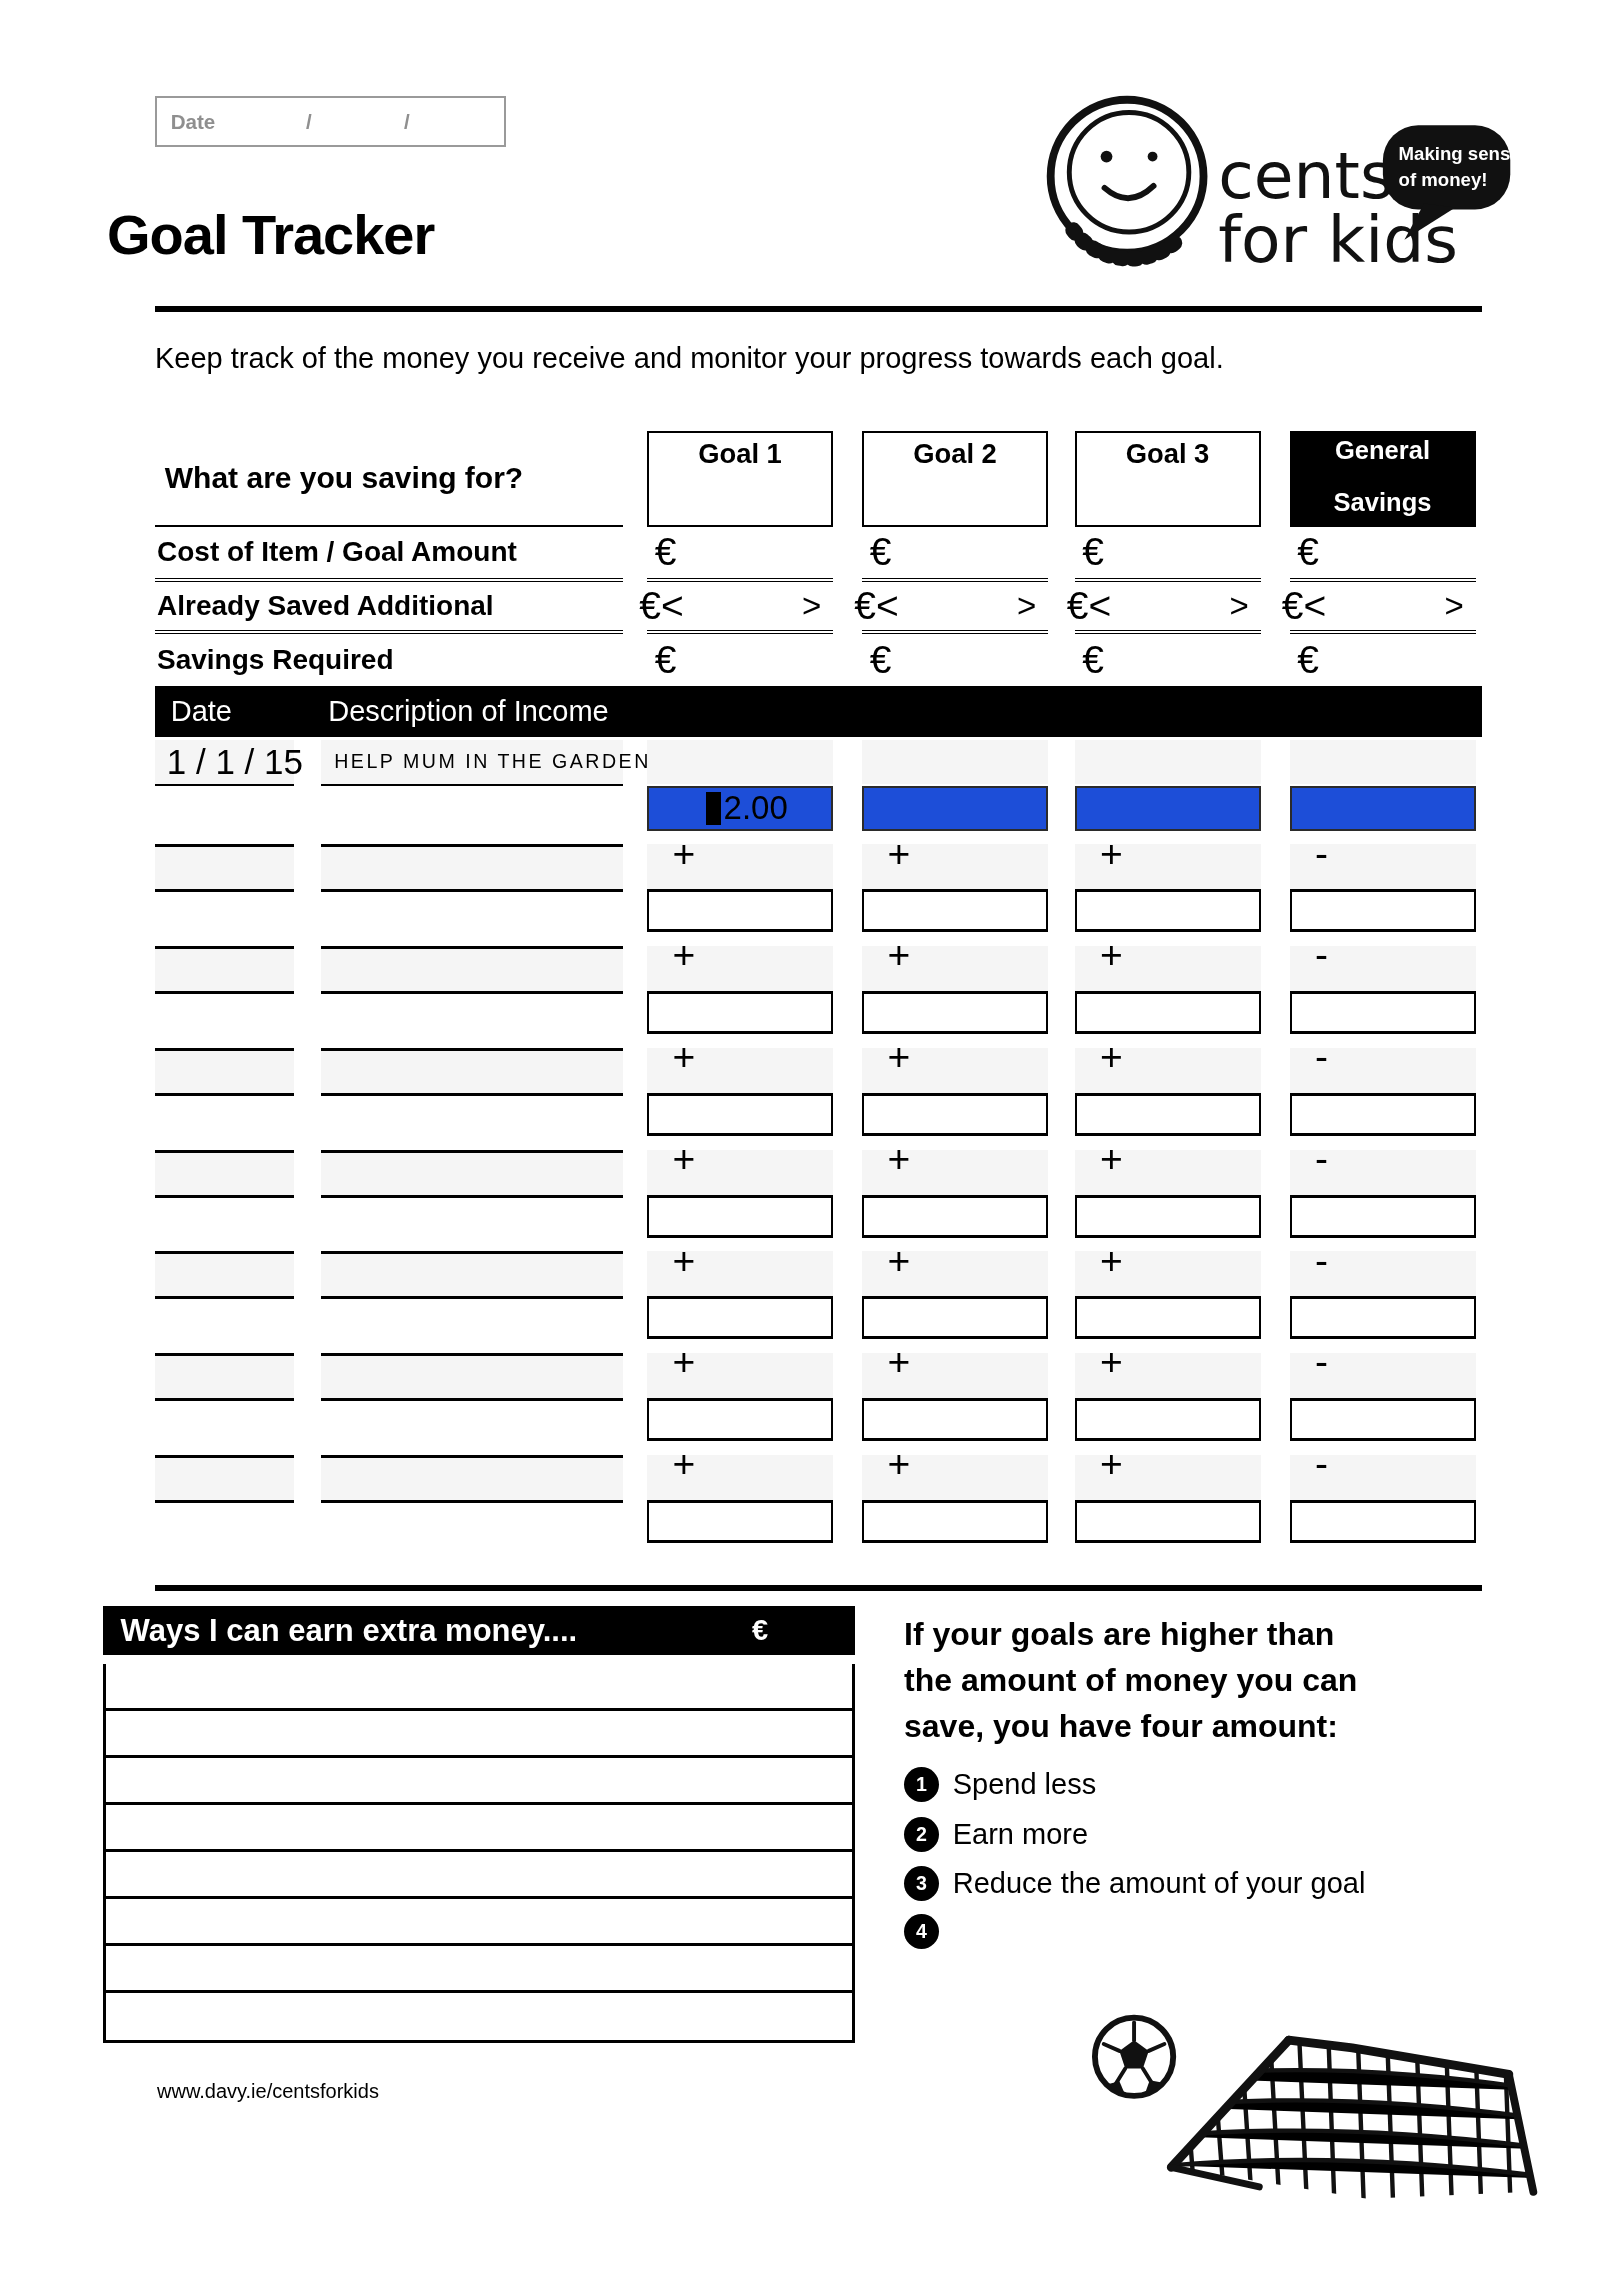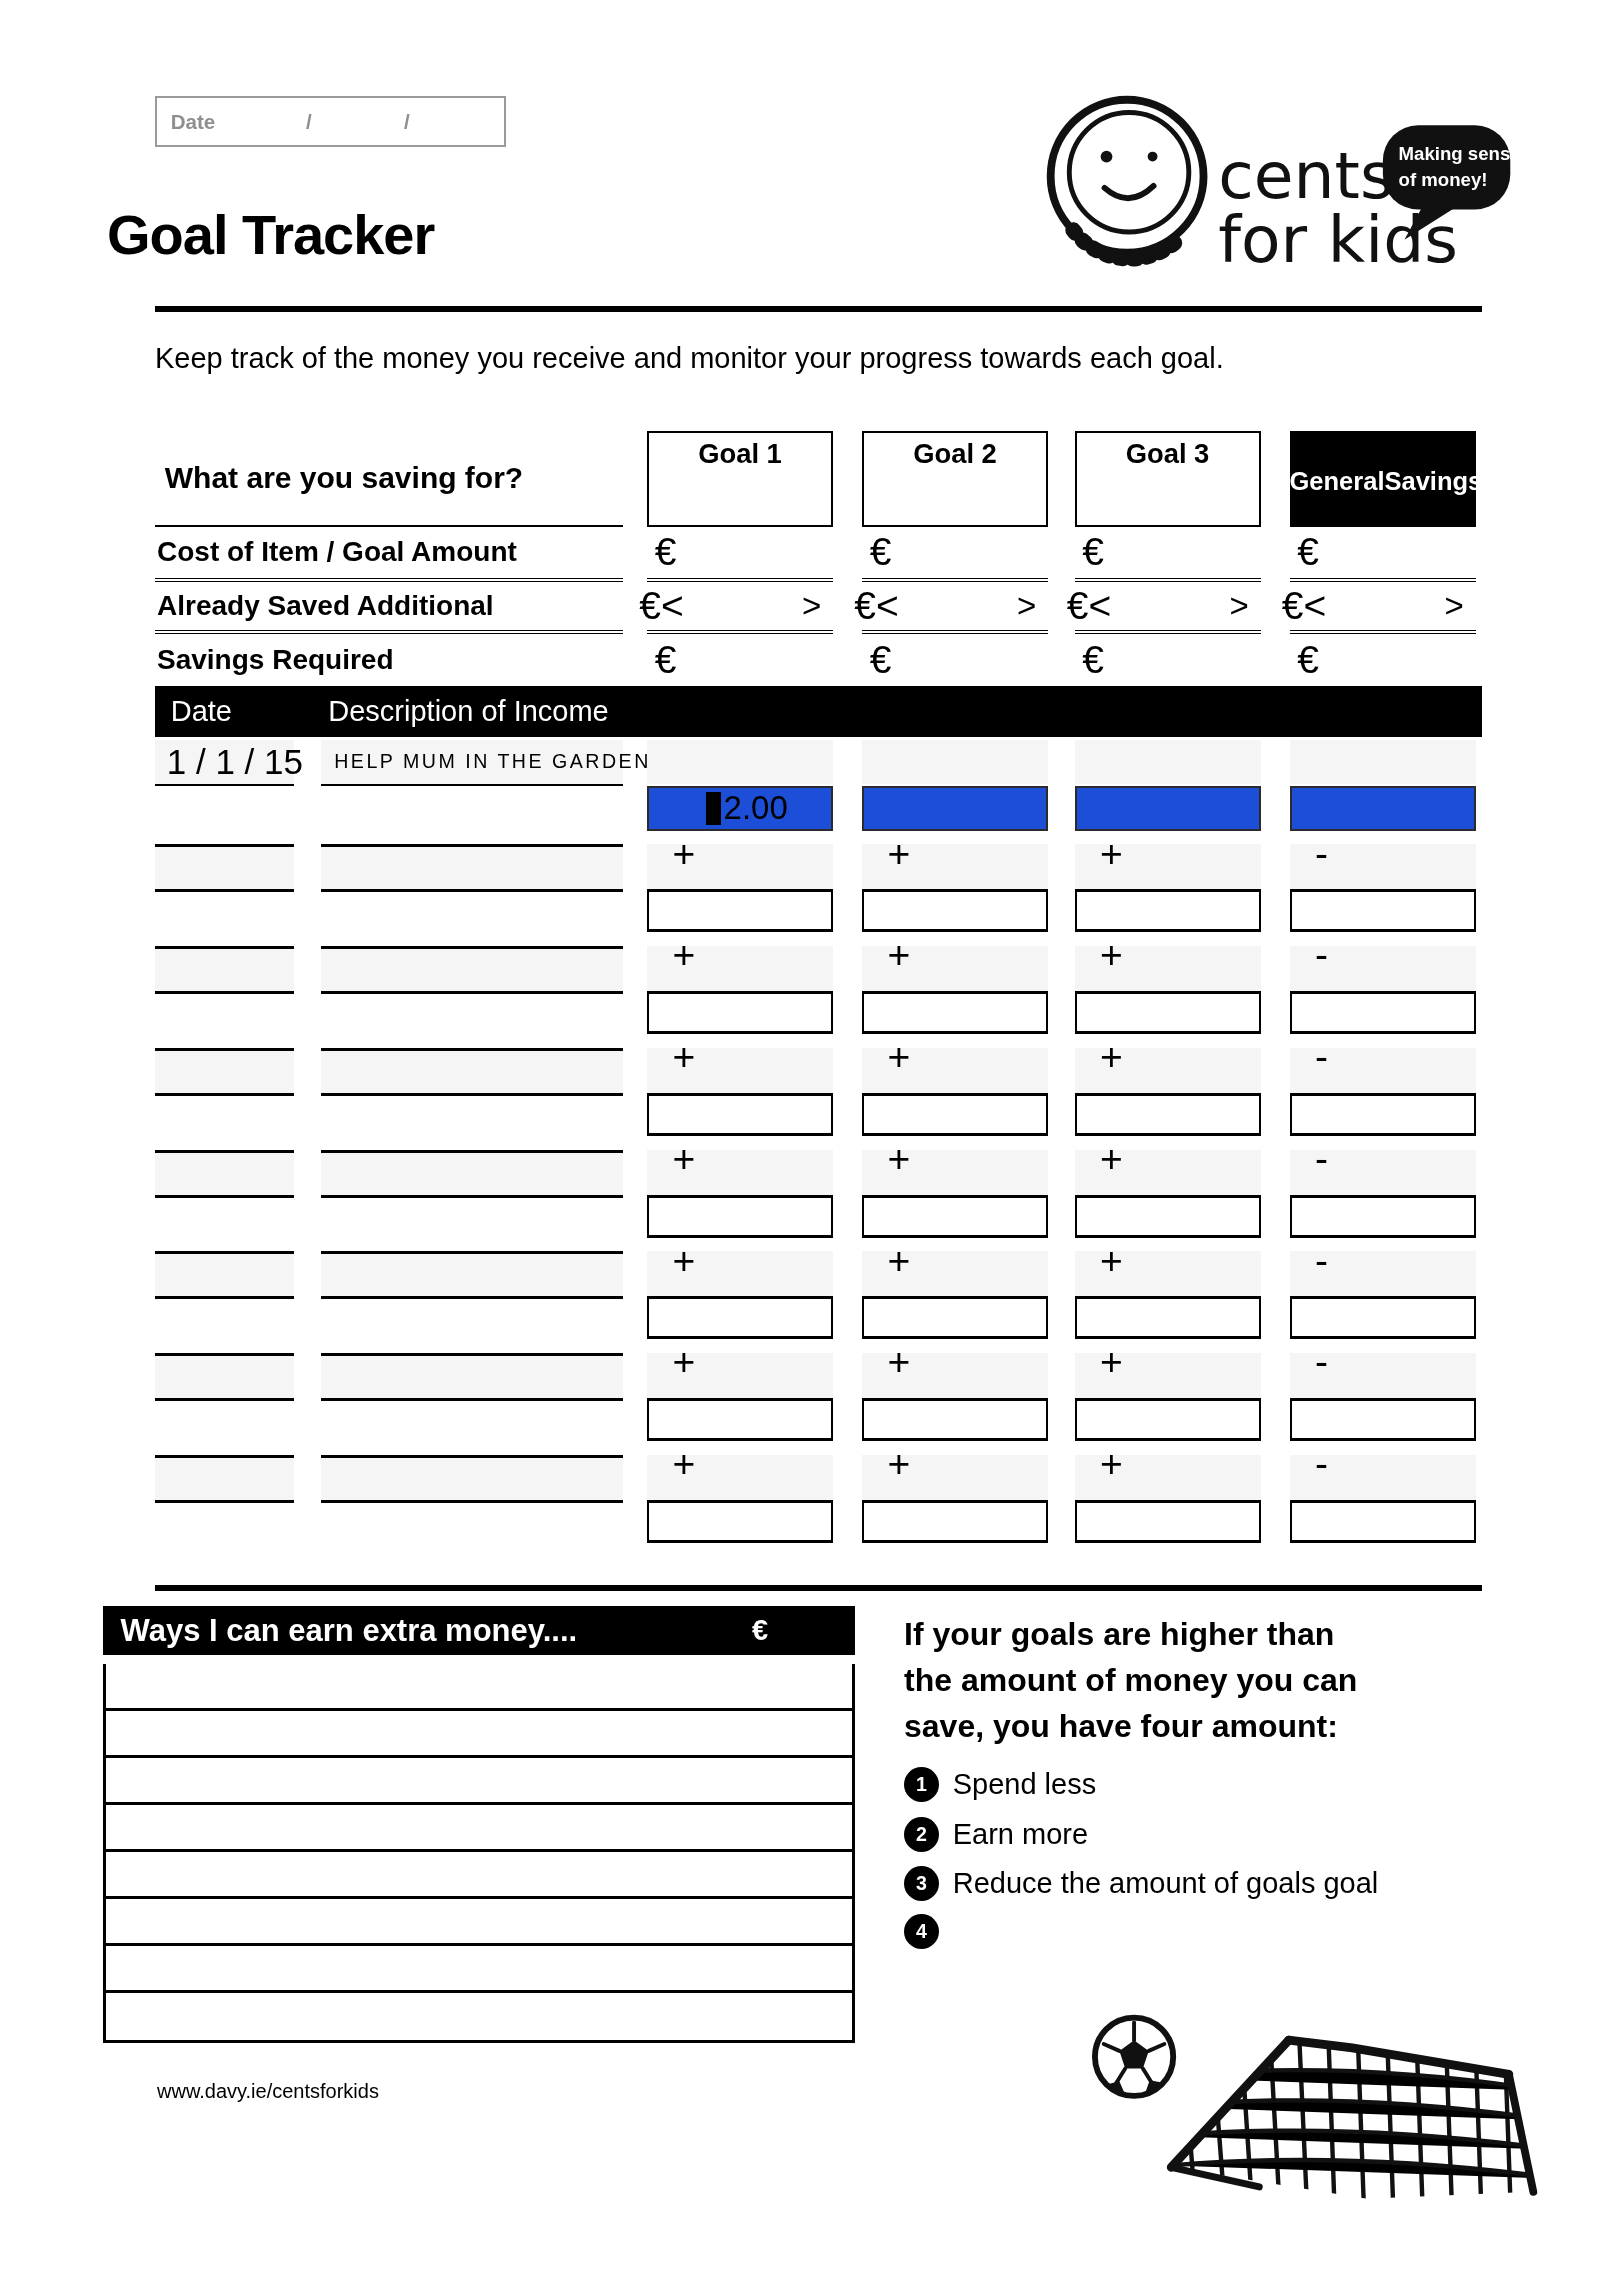--- a/index.html
+++ b/index.html
@@ -50,21 +50,21 @@
     font-size: 30px; font-weight: bold; padding-left: 9.8px;
   }
   .goal-box {
     border: 2.9px solid #000; background: #fff;
     text-align: center; padding-top: 4.9px;
     font-size: 27.4px; font-weight: bold;
   }
   .gen-box {
     background: #000; color: #fff; text-align: center;
     font-size: 25.5px; font-weight: bold;
-    display: flex; align-items: center;
+    display: flex; flex-direction: column; align-items: center;
     padding-top: 5px; row-gap: 23.5px;
   }
   .row-b { height: 55px; } .row-c { height: 52px; } .row-d { height: 52px; }
   .row-b > div, .row-c > div, .row-d > div { display: flex; align-items: center; }
   .tbl-label { font-size: 28px; font-weight: bold; padding-left: 2px; }
   .dbl { border-bottom: 4.9px double #000; }
   .euro-sym { font-size: 39px; padding-left: 7.8px; font-weight: normal; }
   .range-cell { justify-content: space-between; }
   .range-cell .lft { font-size: 39px; margin-left: -7.8px; }
   .range-cell .rgt { font-size: 33px; margin-right: 11.8px; }
@@ -472,21 +472,21 @@
           <div class="opt-item">
             <span class="bullet">1</span>
             <span class="opt-text">Spend less</span>
           </div>
           <div class="opt-item">
             <span class="bullet">2</span>
             <span class="opt-text">Earn more</span>
           </div>
           <div class="opt-item">
             <span class="bullet">3</span>
-            <span class="opt-text">Reduce the amount of goals goal</span>
+            <span class="opt-text">Reduce the amount of your goal</span>
           </div>
           <div class="opt-item">
             <span class="bullet">4</span>
           </div>
         </div>
     </div>
   </div>
 
   <div class="footer-url">www.davy.ie/centsforkids</div>
 

